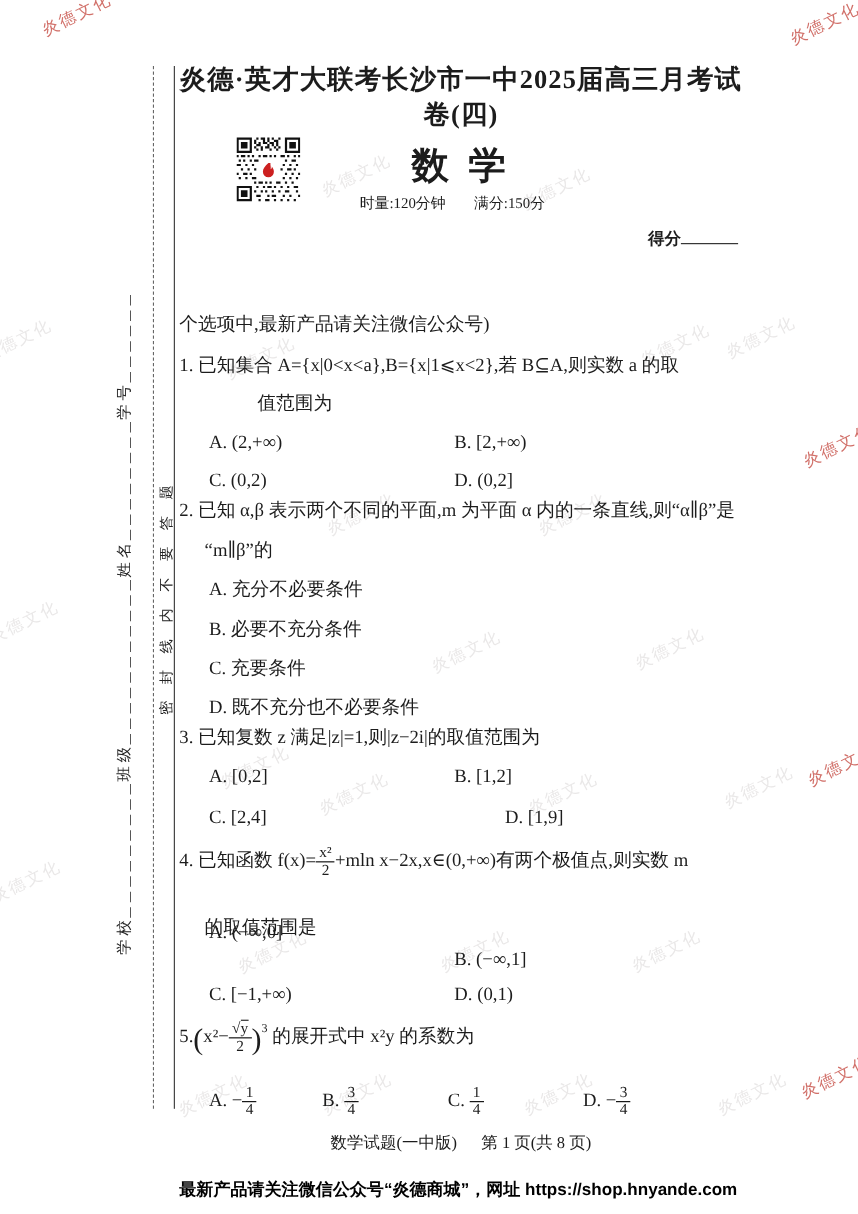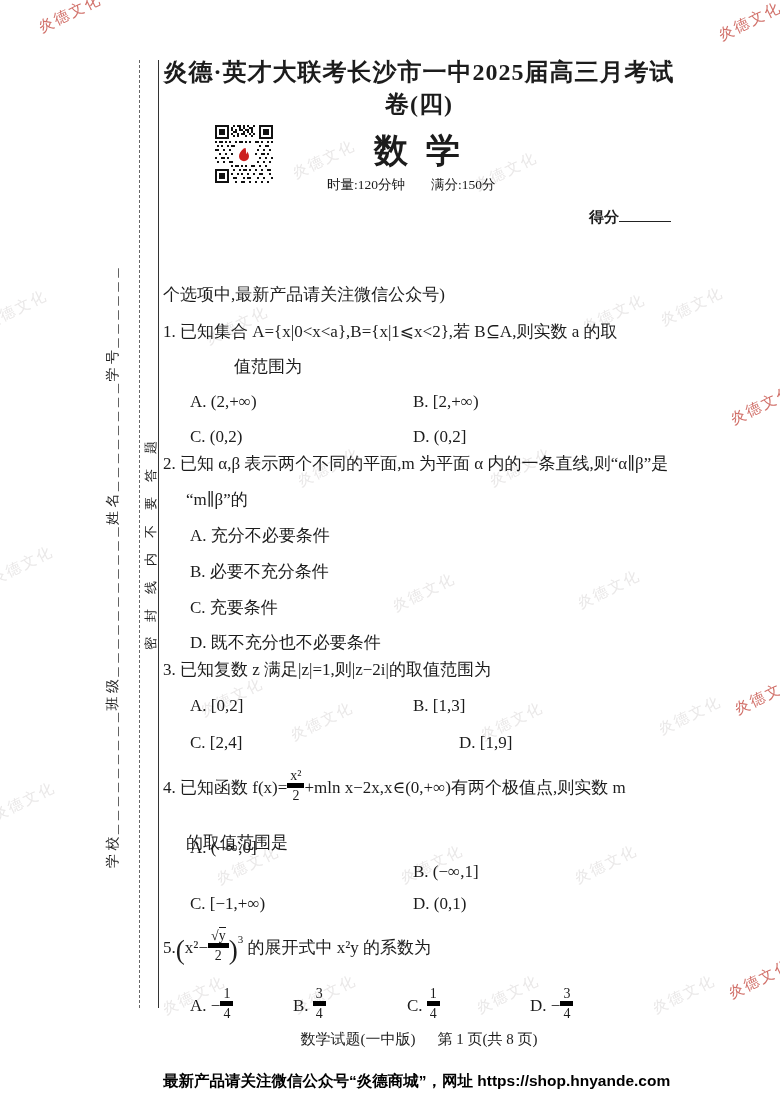--- a/index.html
+++ b/index.html
@@ -17,21 +17,21 @@
   .score{position:absolute;left:589px;top:208px;font-size:15px;font-weight:700;}
   .score-line{display:inline-block;width:52px;border-bottom:1.2px solid #222;height:13px;}
   .vline-dashed{position:absolute;left:139px;top:60px;height:948px;border-left:1px dashed #666;}
   .vline-solid{position:absolute;left:158px;top:60px;height:948px;border-left:1px solid #333;}
   .fields-rot{position:absolute;left:104px;top:868px;width:648px;height:24px;
               transform:rotate(-90deg);transform-origin:0 0;font-size:14px;color:#222;white-space:pre;}
   .seal-rot{position:absolute;left:142px;top:650px;width:230px;height:16px;
             transform:rotate(-90deg);transform-origin:0 0;font-size:13px;letter-spacing:15px;
             color:#222;white-space:pre;}
   .frac{display:inline-block;vertical-align:-0.55em;text-align:center;font-size:0.82em;line-height:1.1;}
-  .frac .num{display:block;border-bottom:5px solid #000000;padding:0 3px;}
+  .frac .num{display:block;border-bottom:1px solid #000000;padding:0 3px;}
   .frac .den{display:block;}
   .radicand{border-top:1px solid #1c1c1c;}
   .bigp{font-size:1.6em;vertical-align:-0.22em;font-weight:400;}
   .sup{font-size:11px;position:relative;top:-0.9em;}
   .footer{position:absolute;left:163px;top:1030px;width:512px;text-align:center;font-size:15px;}
   .footer span{margin:0 11px;}
   .promo{position:absolute;left:163px;top:1071px;font-size:15.5px;font-weight:700;
          font-family:"Liberation Sans","DejaVu Sans",sans-serif;color:#000;}
   .qr{position:absolute;left:215px;top:122px;width:58px;height:64px;}
   .b{font-weight:700;}
@@ -108,21 +108,21 @@
 
   <div class="line" style="left:163px;top:452px;">2. 已知 α,β 表示两个不同的平面,m 为平面 α 内的一条直线,则“α∥β”是</div>
   <div class="line" style="left:186px;top:488px;">“m∥β”的</div>
   <div class="opt" style="left:190px;top:524px;">A. 充分不必要条件</div>
   <div class="opt" style="left:190px;top:560px;">B. 必要不充分条件</div>
   <div class="opt" style="left:190px;top:596px;">C. 充要条件</div>
   <div class="opt" style="left:190px;top:631px;">D. 既不充分也不必要条件</div>
 
   <div class="line" style="left:163px;top:658px;">3. 已知复数 z 满足|z|=1,则|z−2i|的取值范围为</div>
   <div class="opt" style="left:190px;top:694px;">A. [0,2]</div>
-  <div class="opt" style="left:413px;top:694px;">B. [1,3]</div>
+  <div class="opt" style="left:413px;top:694px;">B. [1,2]</div>
   <div class="opt" style="left:190px;top:731px;">C. [2,4]</div>
   <div class="opt" style="left:413px;top:731px;margin-left:46px;">D. [1,9]</div>
 
   <div class="line" style="left:163px;top:768px;"><span>4. 已知函数 f(x)=</span><span class="frac"><span class="num">x²</span><span class="den">2</span></span><span>+mln x−2x,x∈(0,+∞)有两个极值点,则实数 m</span></div>
   <div class="line" style="left:186px;top:831px;">的取值范围是</div>
   <div class="opt" style="left:190px;top:836px;">A. (−∞,0]</div>
   <div class="opt" style="left:413px;top:860px;">B. (−∞,1]</div>
   <div class="opt" style="left:190px;top:892px;">C. [−1,+∞)</div>
   <div class="opt" style="left:413px;top:892px;">D. (0,1)</div>
 

